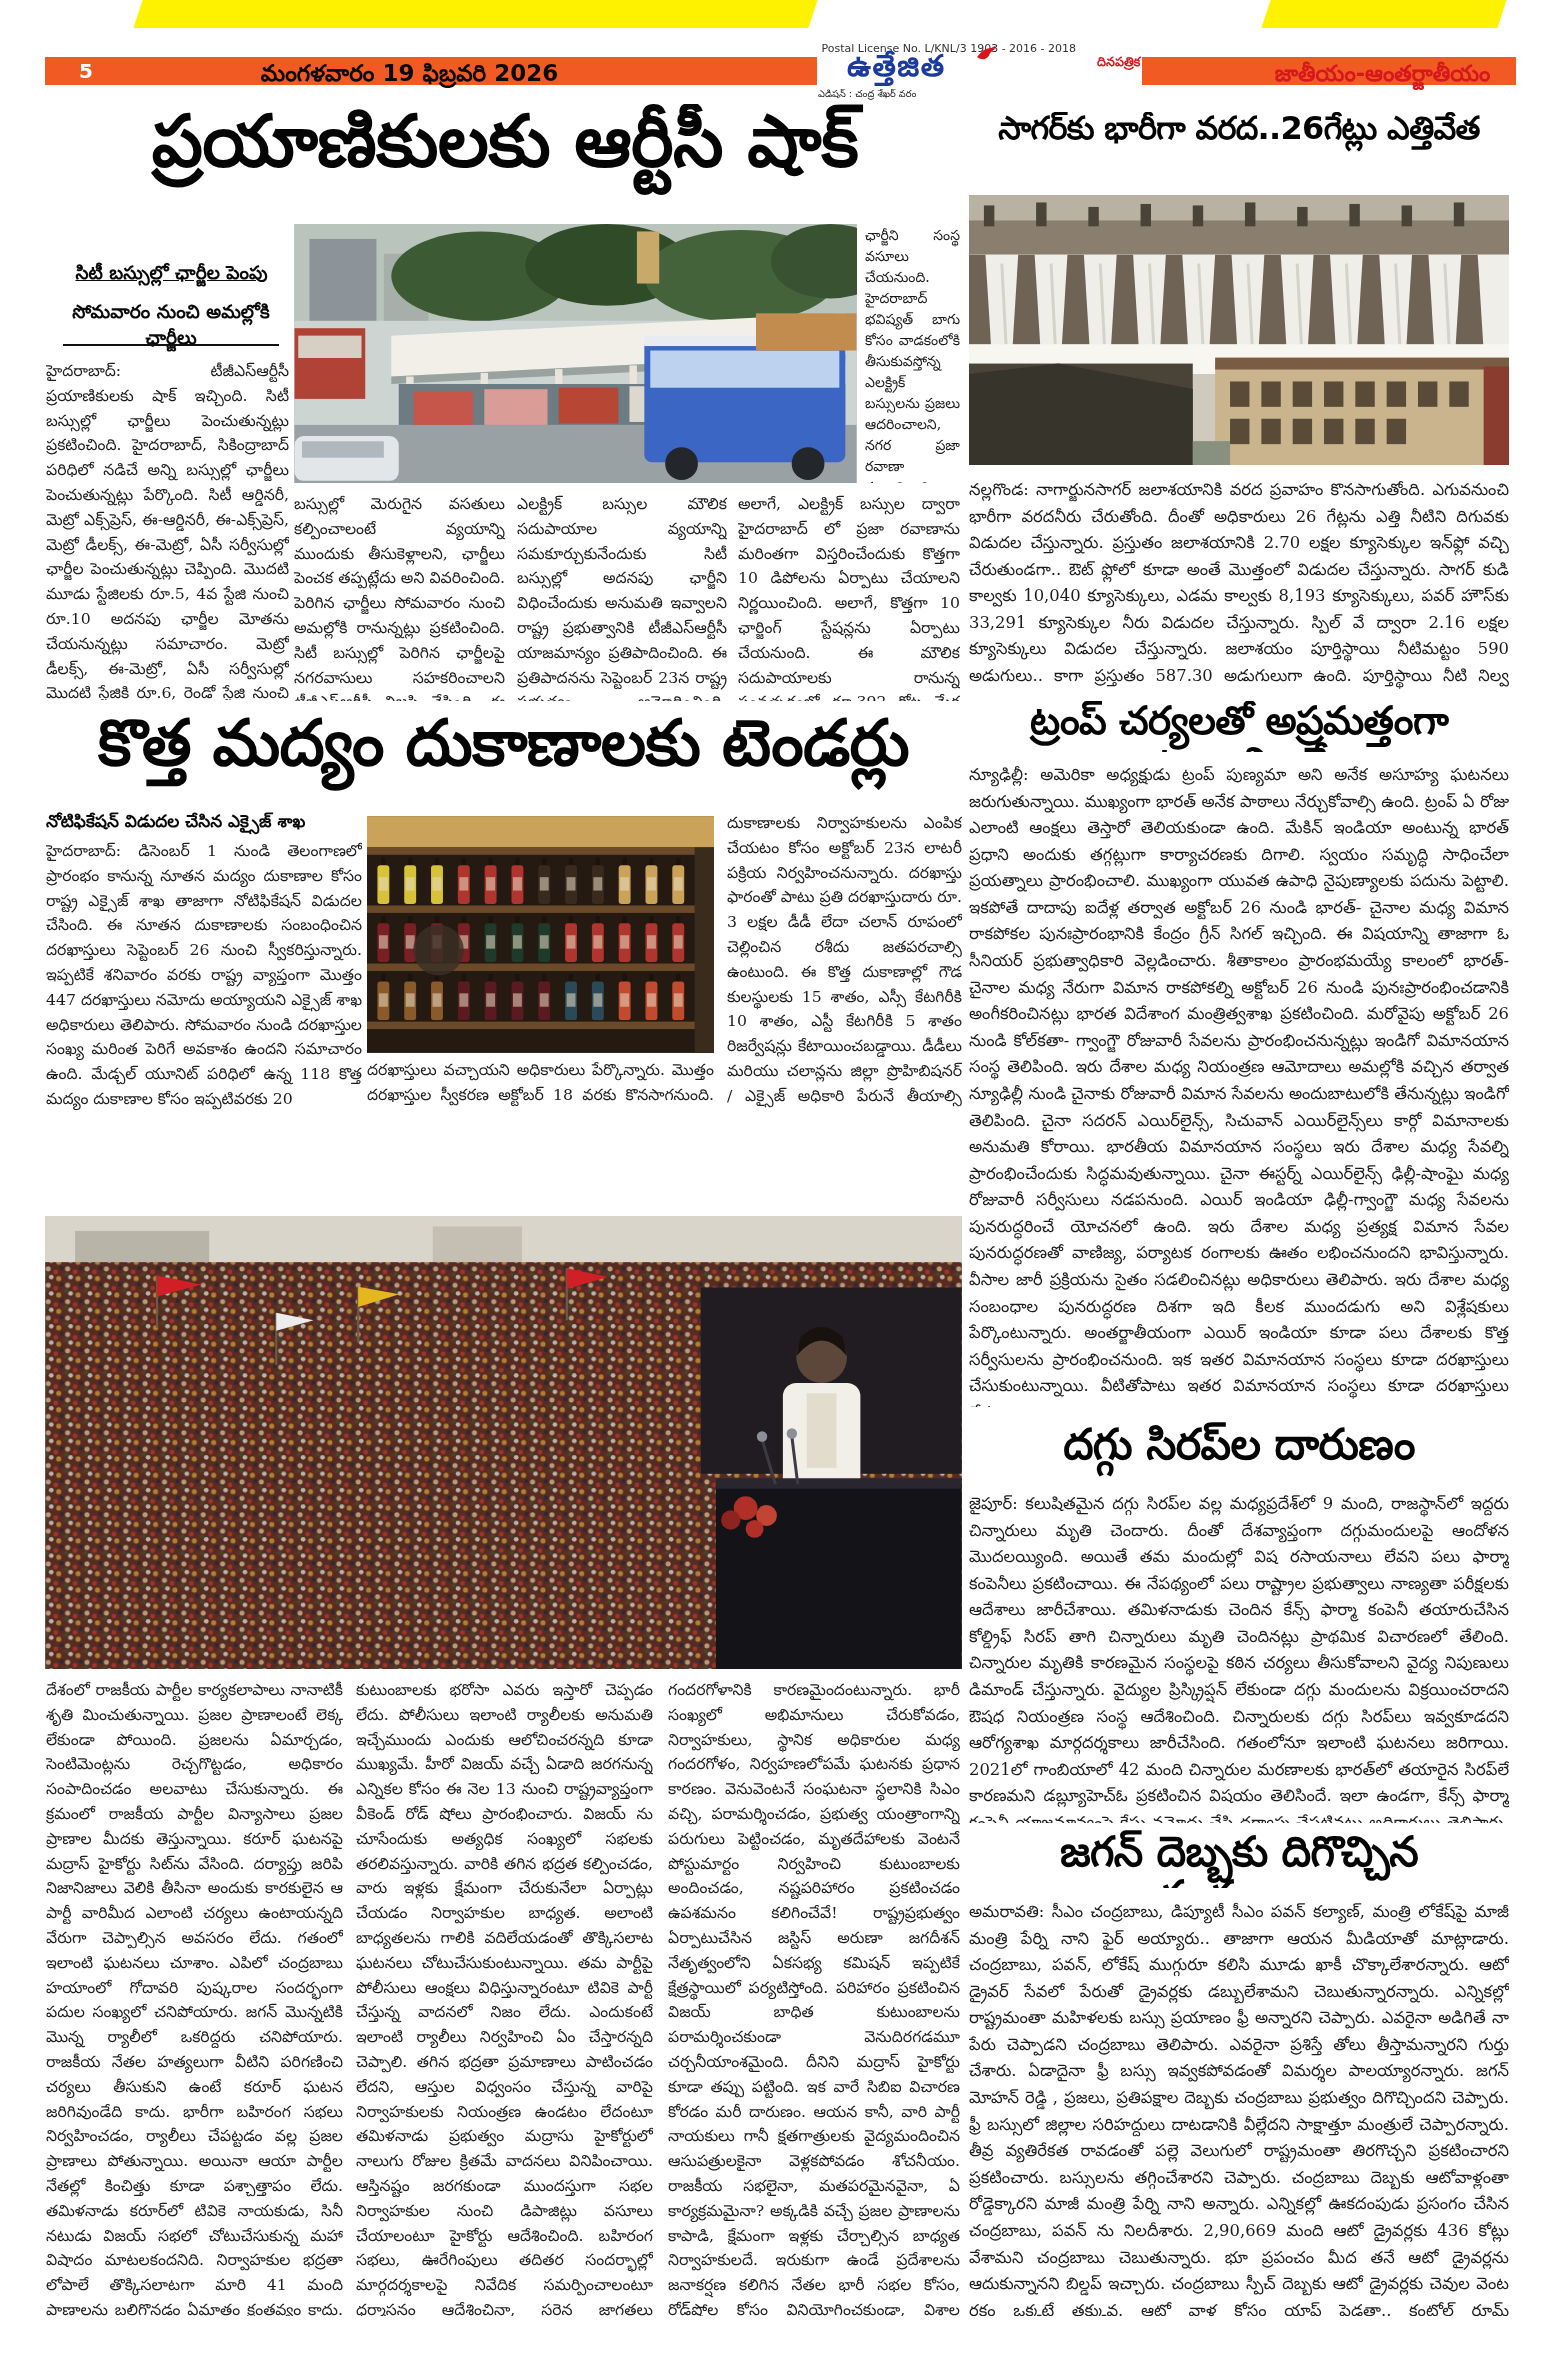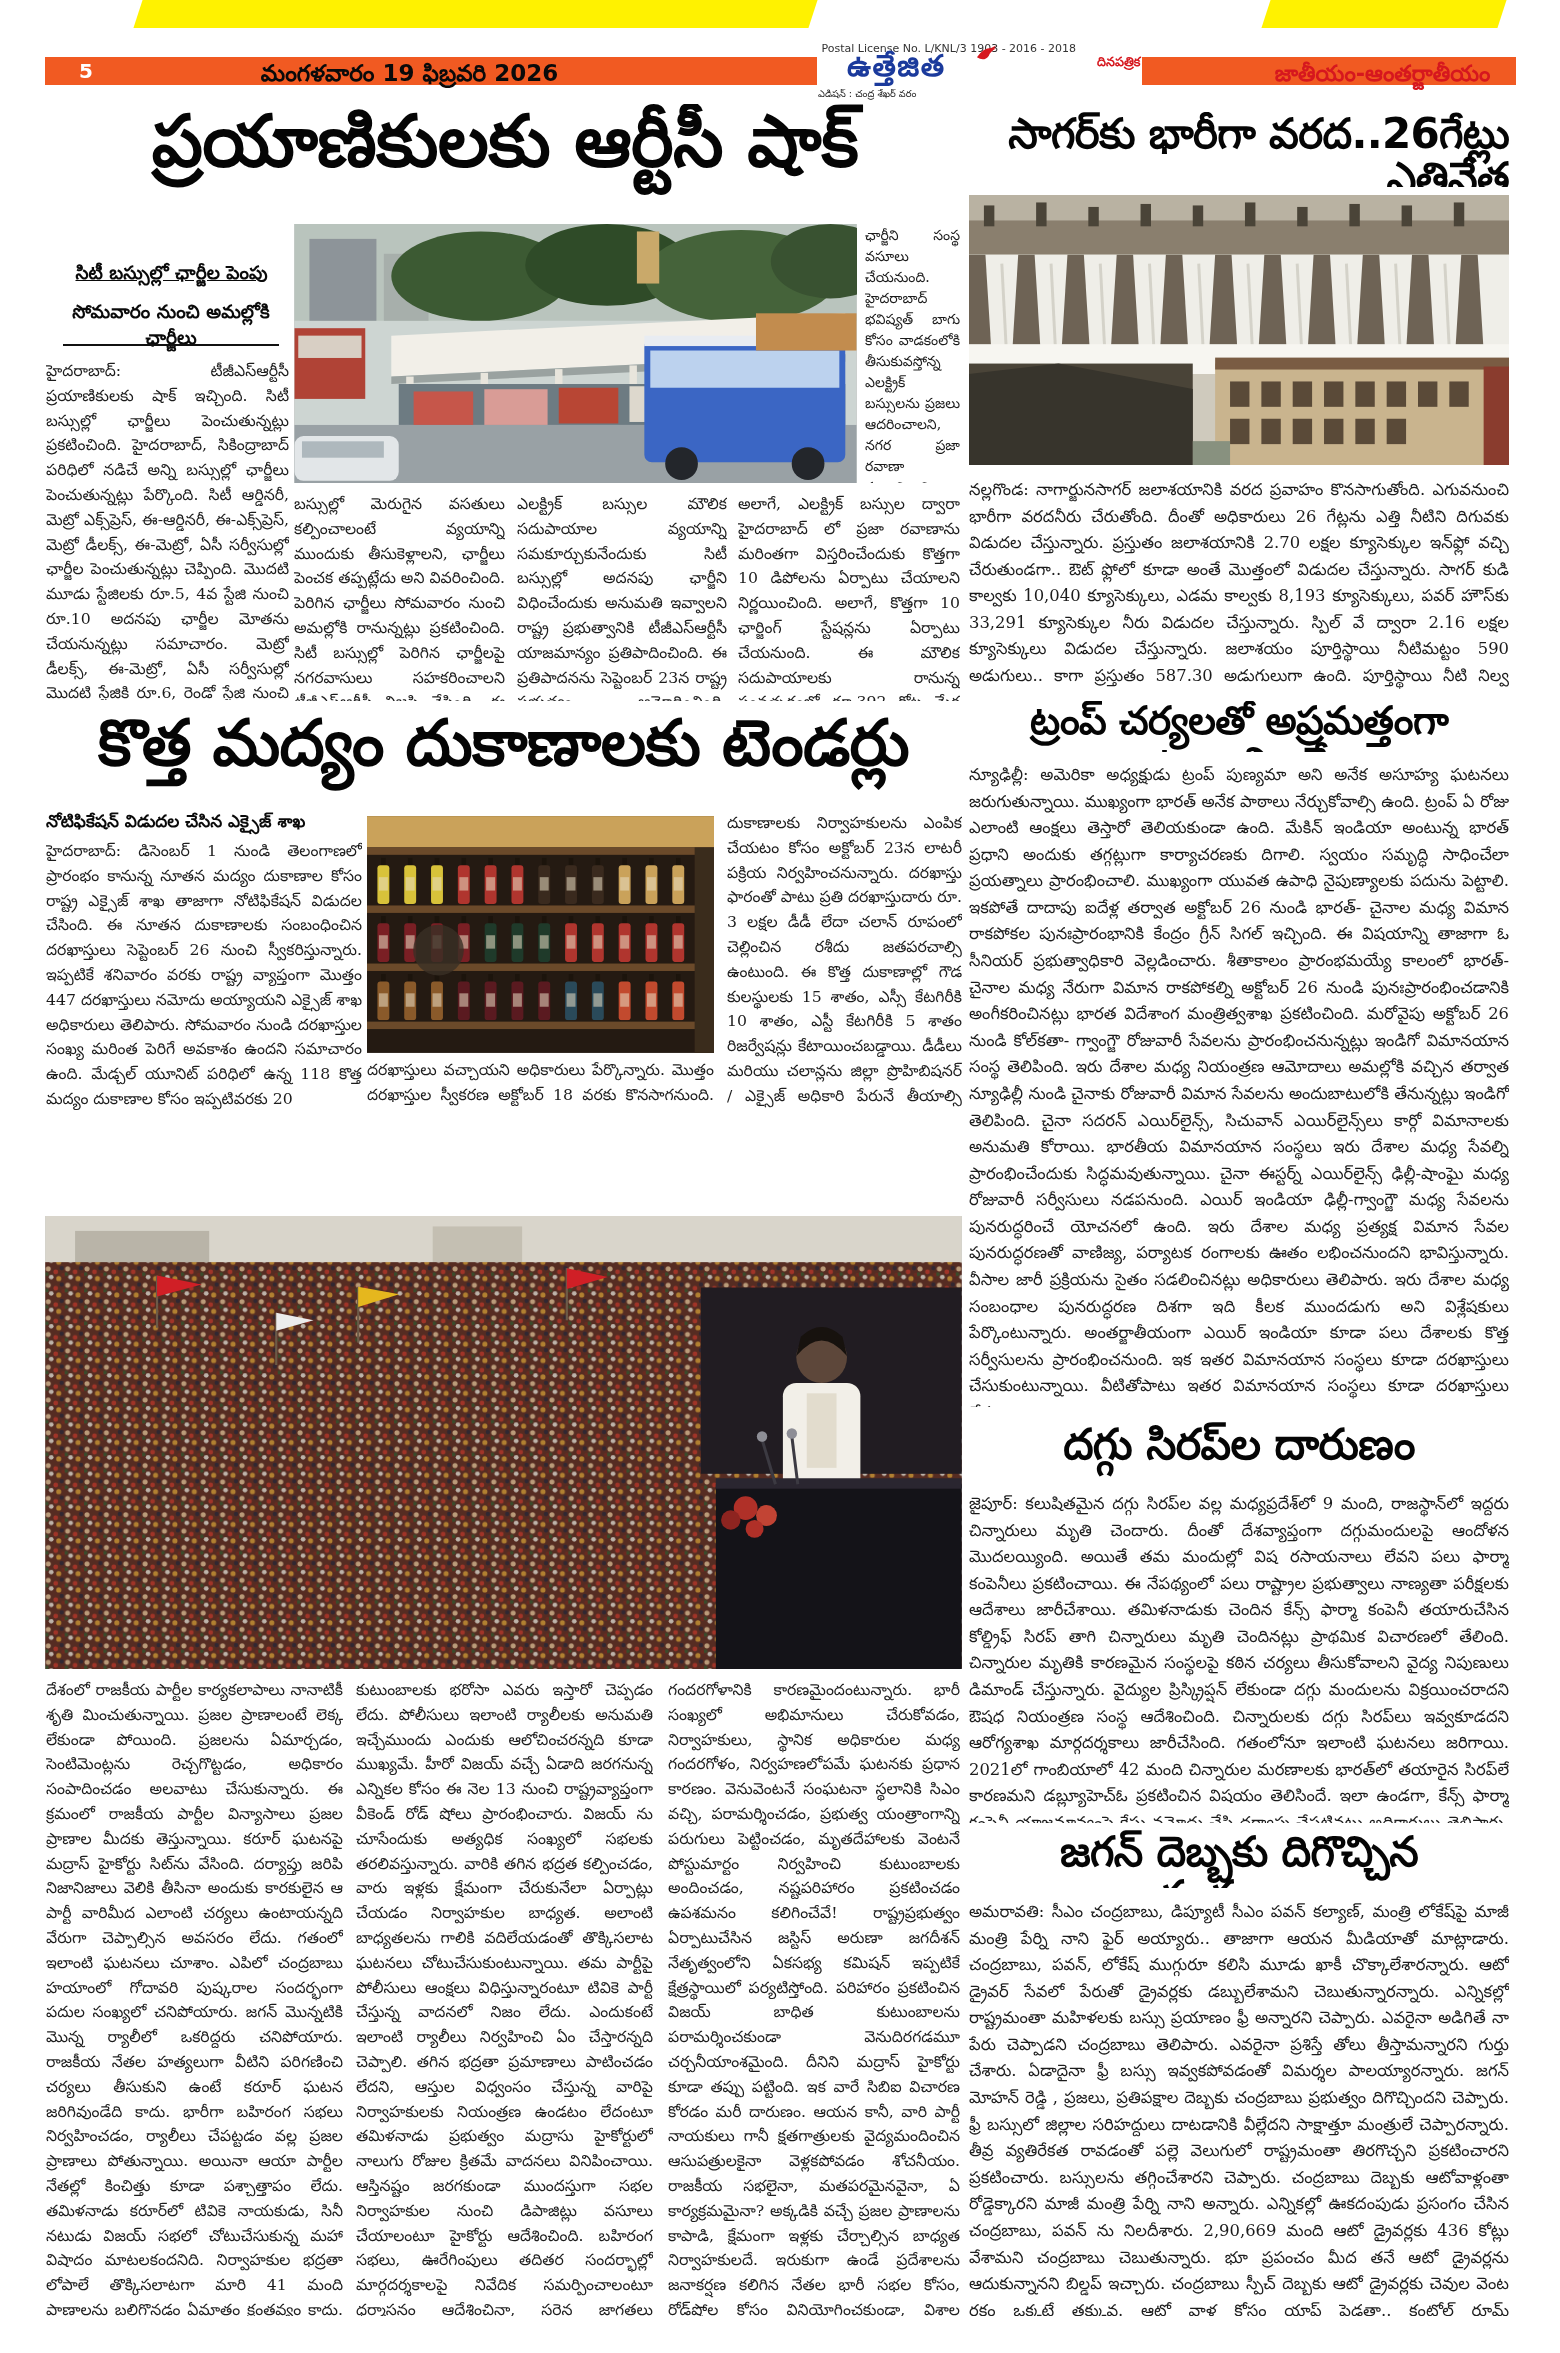--- a/index.html
+++ b/index.html
@@ -225,21 +225,21 @@
     <circle cx="940" cy="392" r="16" fill="#b03028"></circle>
       <circle cx="968" cy="402" r="14" fill="#c24434"></circle>
     <circle cx="920" cy="408" r="13" fill="#8e2420"></circle>
       <circle cx="952" cy="420" r="12" fill="#b03028"></circle>
   </svg>
 
   <div class="abs body-text" style="left:46px;top:1678px;width:297px;height:638px;">దేశంలో రాజకీయ పార్టీల కార్యకలాపాలు నానాటికీ శృతి మించుతున్నాయి. ప్రజల ప్రాణాలంటే లెక్క లేకుండా పోయింది. ప్రజలను ఏమార్చడం, సెంటిమెంట్లను రెచ్చగొట్టడం, అధికారం సంపాదించడం అలవాటు చేసుకున్నారు. ఈ క్రమంలో రాజకీయ పార్టీల విన్యాసాలు ప్రజల ప్రాణాల మీదకు తెస్తున్నాయి. కరూర్ ఘటనపై మద్రాస్ హైకోర్టు సిట్‌ను వేసింది. దర్యాప్తు జరిపి నిజానిజాలు వెలికి తీసినా అందుకు కారకులైన ఆ పార్టీ వారిమీద ఎలాంటి చర్యలు ఉంటాయన్నది వేరుగా చెప్పాల్సిన అవసరం లేదు. గతంలో ఇలాంటి ఘటనలు చూశాం. ఎపిలో చంద్రబాబు హయాంలో గోదావరి పుష్కరాల సందర్భంగా పదుల సంఖ్యలో చనిపోయారు. జగన్ మొన్నటికి మొన్న ర్యాలీలో ఒకరిద్దరు చనిపోయారు. రాజకీయ నేతల హత్యలుగా వీటిని పరిగణించి చర్యలు తీసుకుని ఉంటే కరూర్ ఘటన జరిగివుండేది కాదు. భారీగా బహిరంగ సభలు నిర్వహించడం, ర్యాలీలు చేపట్టడం వల్ల ప్రజల ప్రాణాలు పోతున్నాయి. అయినా ఆయా పార్టీల నేతల్లో కించిత్తు కూడా పశ్చాత్తాపం లేదు. తమిళనాడు కరూర్‌లో టివికె నాయకుడు, సినీ నటుడు విజయ్ సభలో చోటుచేసుకున్న మహా విషాదం మాటలకందనిది. నిర్వాహకుల భద్రతా లోపాలే తొక్కిసలాటగా మారి 41 మంది ప్రాణాలను బలిగొనడం ఏమాత్రం క్షంతవ్యం కాదు. ఇలాంటి ర్యాలీలు చేపట్టి ఏం ఉద్ధరిస్తారన్నది ప్రజలు కూడా ఆలోచించాలి. వీరంతా మన ఓట్లను కొల్లగొట్టే యంత్రాలని గుర్తించాలి. మనదగ్గర ఓటు ఆయుధం ఉందని గుర్తించి మసలుకోవాలి. నటుడు విజయ్‌ను చూడడానికి వచ్చిన 41మంది చనిపోతే ఆ కుటుంబాలు ఏం కావాలి. తీవ్రంగా గాయపడిన 80 మందిలో ఐదుగురి పరిస్థితి నేటికీ విషమంగానే ఉంది. ప్రాణాలు కోల్పోయిన, గాయపడిన వారంతా అణగారిన వర్గాలు, ఆర్థికంగా వెనుకబడిన కుటుంబాలకు చెందిన వారే. వారిని ఆదుకునేందుకు ఎలాంటి ప్రణాళిక ఉందో చెప్పడం లేదు. వారి</div>
   <div class="abs body-text" style="left:356px;top:1678px;width:297px;height:638px;">కుటుంబాలకు భరోసా ఎవరు ఇస్తారో చెప్పడం లేదు. పోలీసులు ఇలాంటి ర్యాలీలకు అనుమతి ఇచ్చేముందు ఎందుకు ఆలోచించరన్నది కూడా ముఖ్యమే. హీరో విజయ్ వచ్చే ఏడాది జరగనున్న ఎన్నికల కోసం ఈ నెల 13 నుంచి రాష్ట్రవ్యాప్తంగా వీకెండ్ రోడ్ షోలు ప్రారంభించారు. విజయ్ ను చూసేందుకు అత్యధిక సంఖ్యలో సభలకు తరలివస్తున్నారు. వారికి తగిన భద్రత కల్పించడం, వారు ఇళ్లకు క్షేమంగా చేరుకునేలా ఏర్పాట్లు చేయడం నిర్వాహకుల బాధ్యత. అలాంటి బాధ్యతలను గాలికి వదిలేయడంతో తొక్కిసలాట ఘటనలు చోటుచేసుకుంటున్నాయి. తమ పార్టీపై పోలీసులు ఆంక్షలు విధిస్తున్నారంటూ టివికె పార్టీ చేస్తున్న వాదనలో నిజం లేదు. ఎందుకంటే ఇలాంటి ర్యాలీలు నిర్వహించి ఏం చేస్తారన్నది చెప్పాలి. తగిన భద్రతా ప్రమాణాలు పాటించడం లేదని, ఆస్తుల విధ్వంసం చేస్తున్న వారిపై నిర్వాహకులకు నియంత్రణ ఉండటం లేదంటూ తమిళనాడు ప్రభుత్వం మద్రాసు హైకోర్టులో నాలుగు రోజుల క్రితమే వాదనలు వినిపించాయి. ఆస్తినష్టం జరగకుండా ముందస్తుగా సభల నిర్వాహకుల నుంచి డిపాజిట్లు వసూలు చేయాలంటూ హైకోర్టు ఆదేశించింది. బహిరంగ సభలు, ఊరేగింపులు తదితర సందర్భాల్లో మార్గదర్శకాలపై నివేదిక సమర్పించాలంటూ ధర్మాసనం ఆదేశించినా, సరైన జాగ్రత్తలు తీసుకోలేదనడానికి కరూర్ ఉదంతమే సాక్ష్యం. కరూరులో అభిమానులు రాత్రి 7.30 గంటలకు విజయ్ వచ్చేవరకూ ఎండలో, కనీసం తాగునీళ్లిచ్చే దిక్కులేక, ఆహారం లేక అలమటించాల్సి వచ్చింది. 10 వేల మంది సభకు వస్తారని నిర్వాహకులు అనుమతి తీసుకుని, 30 వేల మందికిపైనే మూడు జిల్లాల నుంచి సమీకరించారు. విజయ్ ను దగ్గర నుంచి చూడాలంటూ కొందరు అభిమానులు చెట్టు ఎక్కగా, ఆ చెట్టు కొమ్మ విరిగిపడటమే తొక్కిసలాటకు కారణమని చెబుతున్నారు. నీరసంగా ఉన్న అభిమానుల కోసం విజరు తన కాన్వాయ్ నుంచి నీళ్ల సీసాలు విసరడం, కొందరు అత్యుత్సాహంతో కాన్వాయ్ వద్దకు తోసుకెళ్లడమూ</div>
   <div class="abs body-text" style="left:668px;top:1678px;width:292px;height:638px;">గందరగోళానికి కారణమైందంటున్నారు. భారీ సంఖ్యలో అభిమానులు చేరుకోవడం, నిర్వాహకులు, స్థానిక అధికారుల మధ్య గందరగోళం, నిర్వహణలోపమే ఘటనకు ప్రధాన కారణం. వెనువెంటనే సంఘటనా స్థలానికి సిఎం వచ్చి, పరామర్శించడం, ప్రభుత్వ యంత్రాంగాన్ని పరుగులు పెట్టించడం, మృతదేహాలకు వెంటనే పోస్టుమార్టం నిర్వహించి కుటుంబాలకు అందించడం, నష్టపరిహారం ప్రకటించడం ఉపశమనం కలిగించేవే! రాష్ట్రప్రభుత్వం ఏర్పాటుచేసిన జస్టిస్ అరుణా జగదీశన్ నేతృత్వంలోని ఏకసభ్య కమిషన్ ఇప్పటికే క్షేత్రస్థాయిలో పర్యటిస్తోంది. పరిహారం ప్రకటించిన విజయ్ బాధిత కుటుంబాలను పరామర్శించకుండా వెనుదిరగడమూ చర్చనీయాంశమైంది. దీనిని మద్రాస్ హైకోర్టు కూడా తప్పు పట్టింది. ఇక వారే సిబిఐ విచారణ కోరడం మరీ దారుణం. ఆయన కానీ, వారి పార్టీ నాయకులు గానీ క్షతగాత్రులకు వైద్యమందించిన ఆసుపత్రులకైనా వెళ్లకపోవడం శోచనీయం. రాజకీయ సభలైనా, మతపరమైనవైనా, ఏ కార్యక్రమమైనా? అక్కడికి వచ్చే ప్రజల ప్రాణాలను కాపాడి, క్షేమంగా ఇళ్లకు చేర్చాల్సిన బాధ్యత నిర్వాహకులదే. ఇరుకుగా ఉండే ప్రదేశాలను జనాకర్షణ కలిగిన నేతల భారీ సభల కోసం, రోడ్‌షోల కోసం వినియోగించకుండా, విశాల ప్రదేశాల్లోనే సభలు నిర్వహించేలా చూడటం అవసరం. పదుల సంఖ్యలో అమాయక ప్రజల మరణానికి కారణమైన ఇటువంటి తొక్కిసలాట ఘటనల సందర్భంగా జరిగిన నిర్వహణ వైఫల్యాలు, పాలనా యంత్రాంగం లోపాలు వంటివి సమీక్షించి, తగు చర్యలు తీసుకోవడం ద్వారా ఇలాంటి దుర్ఘటనలు పునరావృతం కాకుండా చూడాలి. మద్రాస్ హైకోర్టు సూచనల మేరకు ఇలాంటి ర్యాలీలపై నిషేధ విధించాలి. అప్పుడే కొంతవరకైనా మేలు కలుగుతుంది. జనాలు కూడా వేలం వెర్రిగా ర్యాలీలకు, సభలకు వెళ్లకుండా ఉండడం కూడా మంచిది.</div>
 
-  <div class="abs headline" style="left:969px;top:112px;width:540px;height:75px;font-size:42px;text-align:right;">సాగర్‌కు భారీగా వరద..26గేట్లు ఎత్తివేత</div>
+  <div class="abs headline" style="left:969px;top:112px;width:540px;height:75px;font-size:32px;text-align:center;">సాగర్‌కు భారీగా వరద..26గేట్లు ఎత్తివేత</div>
 
   <svg class="abs photo" style="left:969px;top:195px;" width="540" height="270" viewBox="0 0 724 362">
     <rect width="724" height="362" fill="#cfcabd"></rect>
     <rect x="0" y="0" width="724" height="34" fill="#b9b2a2"></rect>
     <rect x="0" y="34" width="724" height="46" fill="#8a7f6e"></rect>
     <g fill="#4a4438">
       <rect x="20" y="14" width="14" height="28"></rect>
         <rect x="90" y="10" width="14" height="32"></rect>
       <rect x="160" y="16" width="14" height="26"></rect>
         <rect x="230" y="12" width="14" height="30"></rect>

